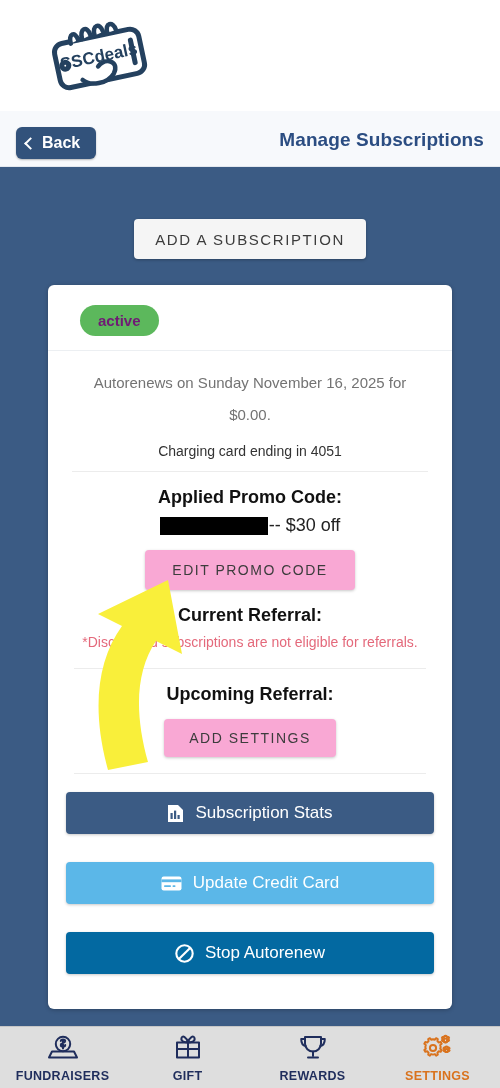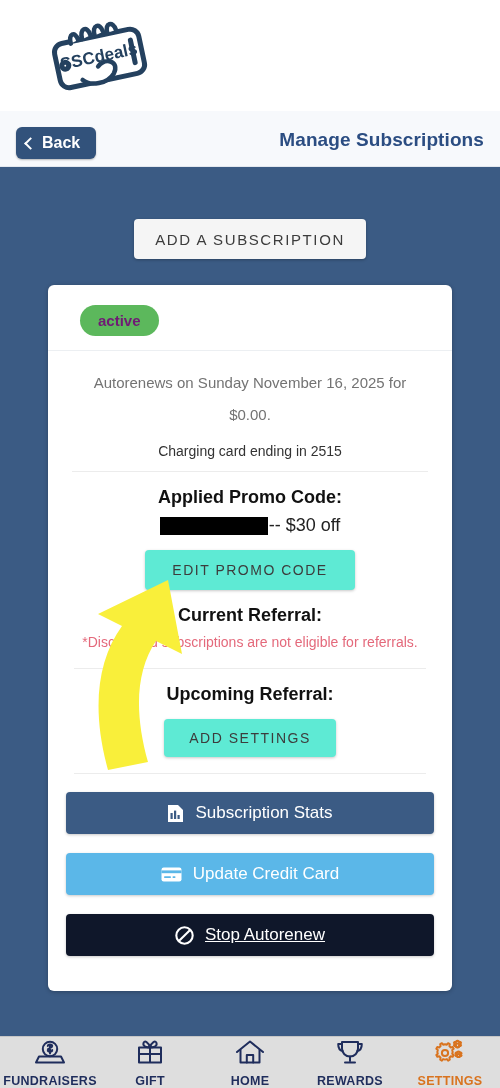--- a/index.html
+++ b/index.html
@@ -120,21 +120,21 @@
     background: #000000;
     margin-right: 1px;
   }
   .redaction-text {
     position: absolute; left: -9999px;
   }
   .promo-off { font-size: 18px; color: #222222; }
 
   .ghost-btn {
     display: block; margin: 14px auto 0 auto;
-    background: #5eead4; border: none; border-radius: 4px;
+    background: #f9a8d4; border: none; border-radius: 4px;
     color: #3c3c3c; letter-spacing: 1.5px;
     font-family: "Liberation Sans", sans-serif;
     box-shadow: 0 1px 3px rgba(0,0,0,.22);
     cursor: pointer;
   }
   .edit-promo-btn { width: 210px; height: 40px; font-size: 14px; }
   .add-ref-btn    { width: 172px; height: 38px; font-size: 14px; }
 
   .note {
     text-align: center;
@@ -145,41 +145,41 @@
   }
   .divider { height: 1px; background: #ececec; margin: 16px 2px 0 2px; }
 
   .actions { padding: 18px 18px 0 18px; }
   .action-btn {
     display: flex; align-items: center; justify-content: center; gap: 11px;
     width: 100%; height: 42px;
     border: none; border-radius: 4px;
     color: #ffffff; font-size: 17px;
     font-family: "Liberation Sans", sans-serif;
-    margin-bottom: 19px;
+    margin-bottom: 28px;
     box-shadow: 0 1px 3px rgba(0,0,0,.22);
     cursor: pointer;
   }
   .btn-stats  { background: #3b5b84; }
   .btn-card   { background: #5bb7e8; }
-  .btn-stop   { background: #0f172a; margin-bottom: 35px; text-decoration: underline; }
+  .btn-stop   { background: #0369a1; margin-bottom: 35px; }
 
   .ico { display: inline-flex; align-items: center; }
 
   
   .arrow-overlay {
     position: absolute; left: 0; top: 0;
     width: 500px; height: 1088px;
     pointer-events: none;
   }
 
   
   .bottomnav {
     position: absolute; left: 0; bottom: 0;
-    width: 500px; height: 52px;
+    width: 500px; height: 62px;
     background: #dedede;
     border-top: 1px solid #c6c6c6;
     display: flex;
   }
   .navitem {
     flex: 1;
     display: flex; flex-direction: column;
     align-items: center; justify-content: center;
     gap: 4px;
     color: #1f2d5c;
@@ -236,21 +236,21 @@
     <div class="card">
 
       <div class="badge-row">
         <span class="badge">active</span>
       </div>
 
       <div class="card-body">
 
         <div class="sub-title">Autorenews on Sunday November 16, 2025 for $0.00.</div>
 
-        <div class="charging">Charging card ending in 2515</div>
+        <div class="charging">Charging card ending in 4051</div>
 
         <div class="section-head">Applied Promo Code:</div>
 
         <div class="promo-line">
           <span class="redaction"></span>
           <span class="redaction-text"></span>
           <span class="promo-off">-- $30 off</span>
         </div>
 
         <button class="ghost-btn edit-promo-btn">EDIT PROMO CODE</button>
@@ -336,30 +336,20 @@
           <rect x="4" y="9.5" width="22" height="15"></rect>
           <line x1="15" y1="9.5" x2="15" y2="24.5"></line>
           <line x1="4" y1="16" x2="26" y2="16"></line>
           <path d="M15 9.5 C12 9.5 7.5 8.5 8.5 5 C9.4 1.9 13.6 4.2 15 9.5 Z"></path>
           <path d="M15 9.5 C18 9.5 22.5 8.5 21.5 5 C20.6 1.9 16.4 4.2 15 9.5 Z"></path>
         </svg>
       </span>
       <span class="navlabel">GIFT</span>
     </div>
 
-    <div class="navitem">
-      <span>
-        <svg width="32" height="28" viewBox="0 0 32 28" fill="none" stroke="#1f2d5c" stroke-width="2" stroke-linejoin="round" stroke-linecap="round">
-          <path d="M3 14 L16 3.5 L29 14"></path>
-          <path d="M6.5 12 V24.5 H25.5 V12"></path>
-          <path d="M12.8 24.5 V17 h6.4 v7.5"></path>
-        </svg>
-      </span>
-      <span class="navlabel">HOME</span>
-    </div>
 
     <div class="navitem">
       <span>
         <svg width="30" height="28" viewBox="0 0 30 28" fill="none" stroke="#1f2d5c" stroke-width="2" stroke-linejoin="round" stroke-linecap="round">
           <path d="M7 4 h16 v6.5 c0 4.6-3.6 8-8 8 s-8-3.4-8-8 Z"></path>
           <path d="M7 6 H3.2 c0 4.3 1.8 6.6 4.6 7.1"></path>
           <path d="M23 6 h3.8 c0 4.3-1.8 6.6-4.6 7.1"></path>
           <line x1="15" y1="18.5" x2="15" y2="23"></line>
           <line x1="10" y1="24.5" x2="20" y2="24.5"></line>
         </svg>

